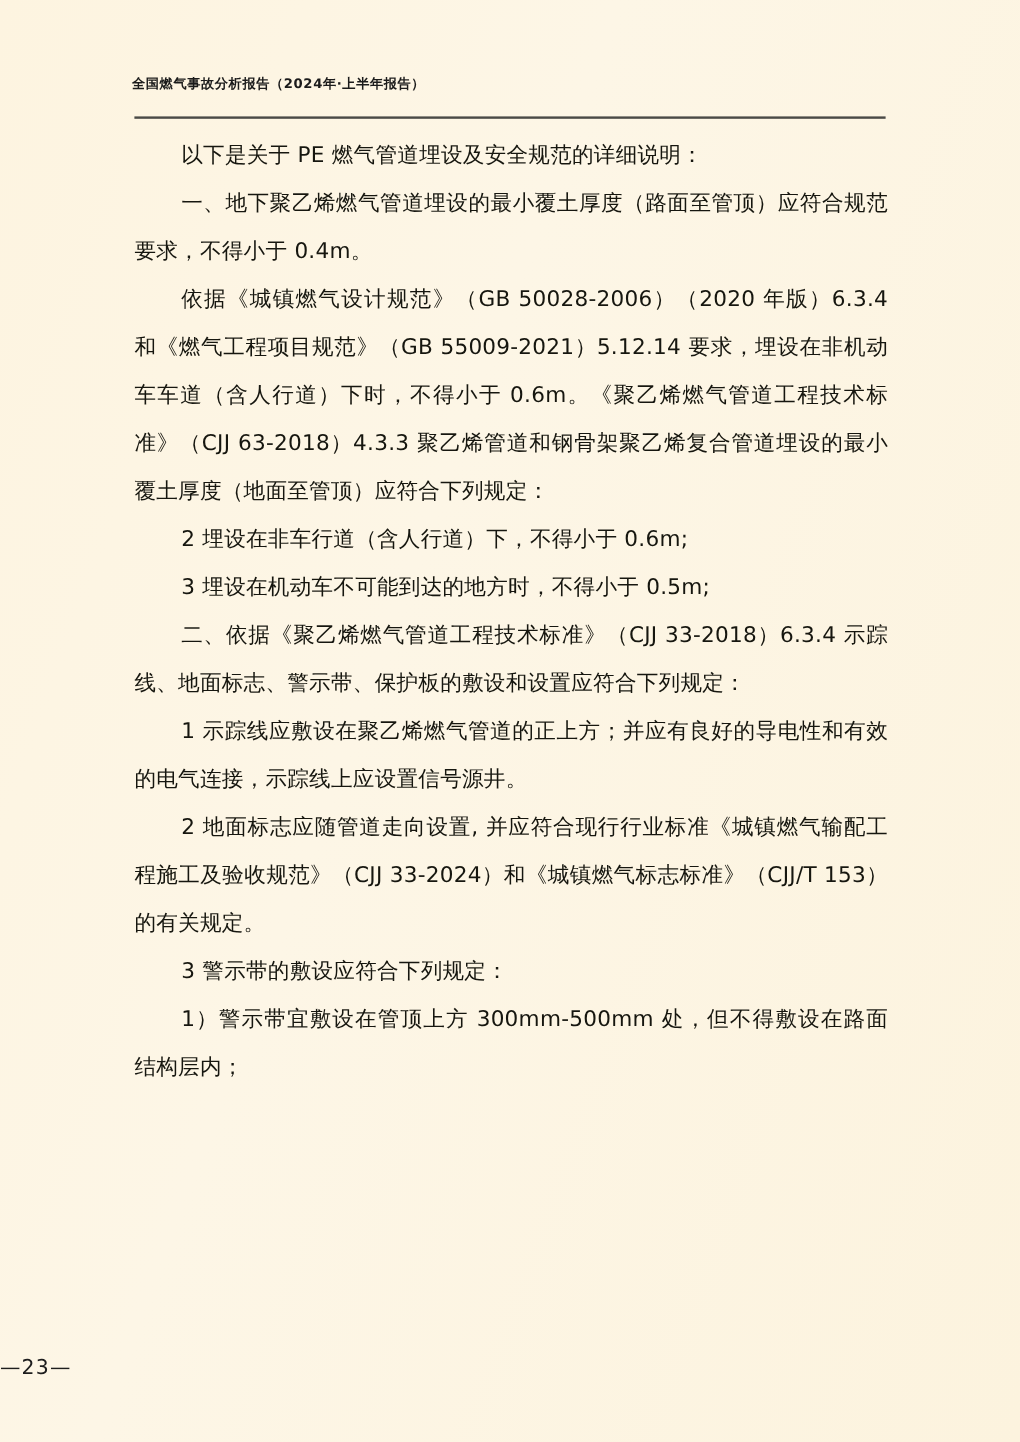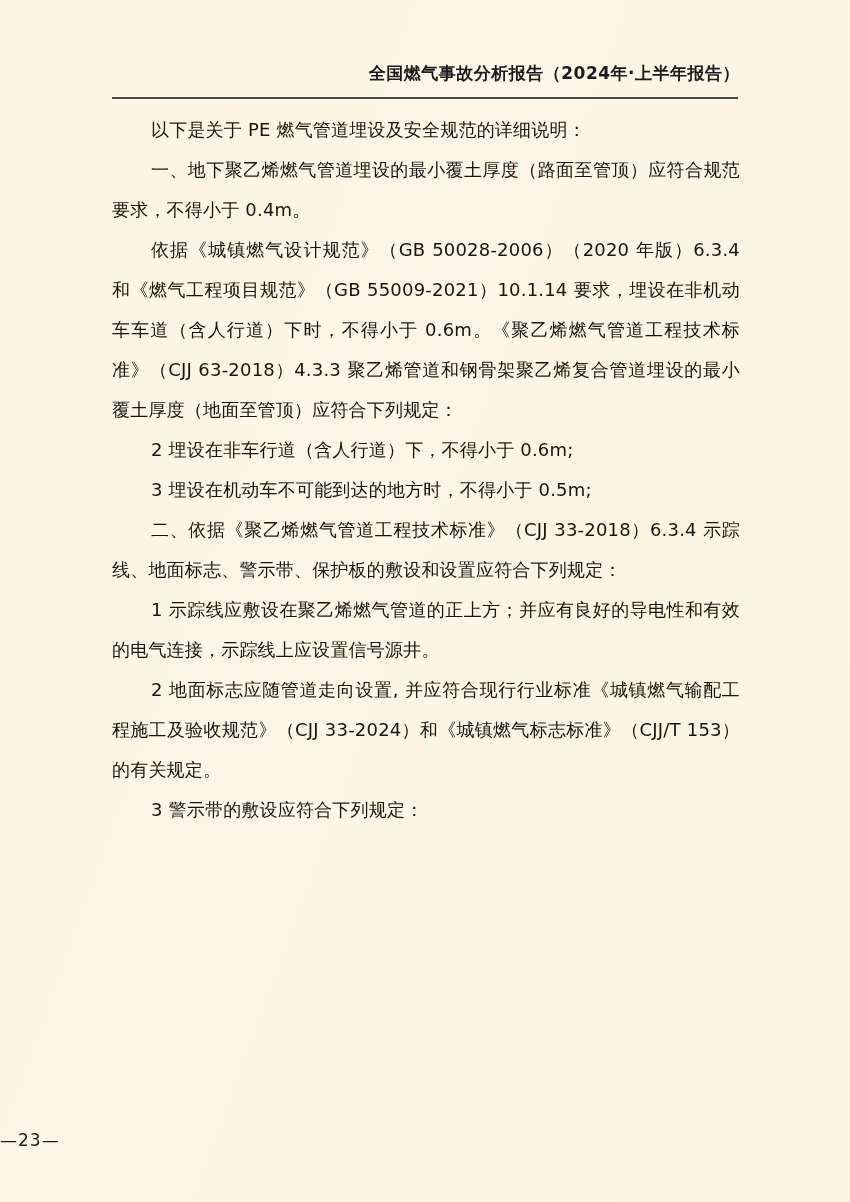--- a/index.html
+++ b/index.html
@@ -21,22 +21,22 @@
     top: 0;
     width: 850px;
     height: 1202px;
     background: linear-gradient(110deg, #fdf4e0 0%, #fdf6e6 40%, #fcf3de 100%);
   }
   .header {
     position: absolute;
     left: 110px;
     top: 62px;
     width: 630px;
-    text-align: right;
-    font-size: 17px;
+    text-align: left;
+    font-size: 11px;
     letter-spacing: 0.5px;
     color: #1b1b1b;
     font-family: "DejaVu Sans", "Liberation Sans", sans-serif;
     font-weight: 600;
   }
   .header-rule {
     position: absolute;
     left: 112px;
     top: 97px;
     width: 626px;
@@ -78,24 +78,25 @@
 <body>
 
 <div class="page">
 
   <div class="header">全国燃气事故分析报告（2024年·上半年报告）</div>
   <div class="header-rule"></div>
 
   <div class="content">
     <p class="para indent2">以下是关于 PE 燃气管道埋设及安全规范的详细说明：</p>
     <p class="para indent2">一、地下聚乙烯燃气管道埋设的最小覆土厚度（路面至管顶）应符合规范要求，不得小于 0.4m。</p>
-    <p class="para indent2">依据《城镇燃气设计规范》（GB 50028-2006）（2020 年版）6.3.4 和《燃气工程项目规范》（GB 55009-2021）10.1.14 要求，埋设在非机动车车道（含人行道）下时，不得小于 0.6m。《聚乙烯燃气管道工程技术标准》（CJJ 63-2018）4.3.3 聚乙烯管道和钢骨架聚乙烯复合管道埋设的最小覆土厚度（地面至管顶）应符合下列规定：</p>
+    <p class="para indent2">依据《城镇燃气设计规范》（GB 50028-2006）（2020 年版）6.3.4 和《燃气工程项目规范》（GB 55009-2021）5.12.14 要求，埋设在非机动车车道（含人行道）下时，不得小于 0.6m。《聚乙烯燃气管道工程技术标准》（CJJ 63-2018）4.3.3 聚乙烯管道和钢骨架聚乙烯复合管道埋设的最小覆土厚度（地面至管顶）应符合下列规定：</p>
     <p class="para indent2">2 埋设在非车行道（含人行道）下，不得小于 0.6m;</p>
     <p class="para indent2">3 埋设在机动车不可能到达的地方时，不得小于 0.5m;</p>
     <p class="para indent2">二、依据《聚乙烯燃气管道工程技术标准》（CJJ 33-2018）6.3.4 示踪线、地面标志、警示带、保护板的敷设和设置应符合下列规定：</p>
     <p class="para indent2">1 示踪线应敷设在聚乙烯燃气管道的正上方；并应有良好的导电性和有效的电气连接，示踪线上应设置信号源井。</p>
     <p class="para indent2">2 地面标志应随管道走向设置, 并应符合现行行业标准《城镇燃气输配工程施工及验收规范》（CJJ 33-2024）和《城镇燃气标志标准》（CJJ/T 153）的有关规定。</p>
     <p class="para indent2">3 警示带的敷设应符合下列规定：</p>
+    <p class="para indent2">1）警示带宜敷设在管顶上方 300mm-500mm 处，但不得敷设在路面结构层内；</p>
   </div>
 
   <div class="footer">—23—</div>
 
 </div>
 
 </body></html>

